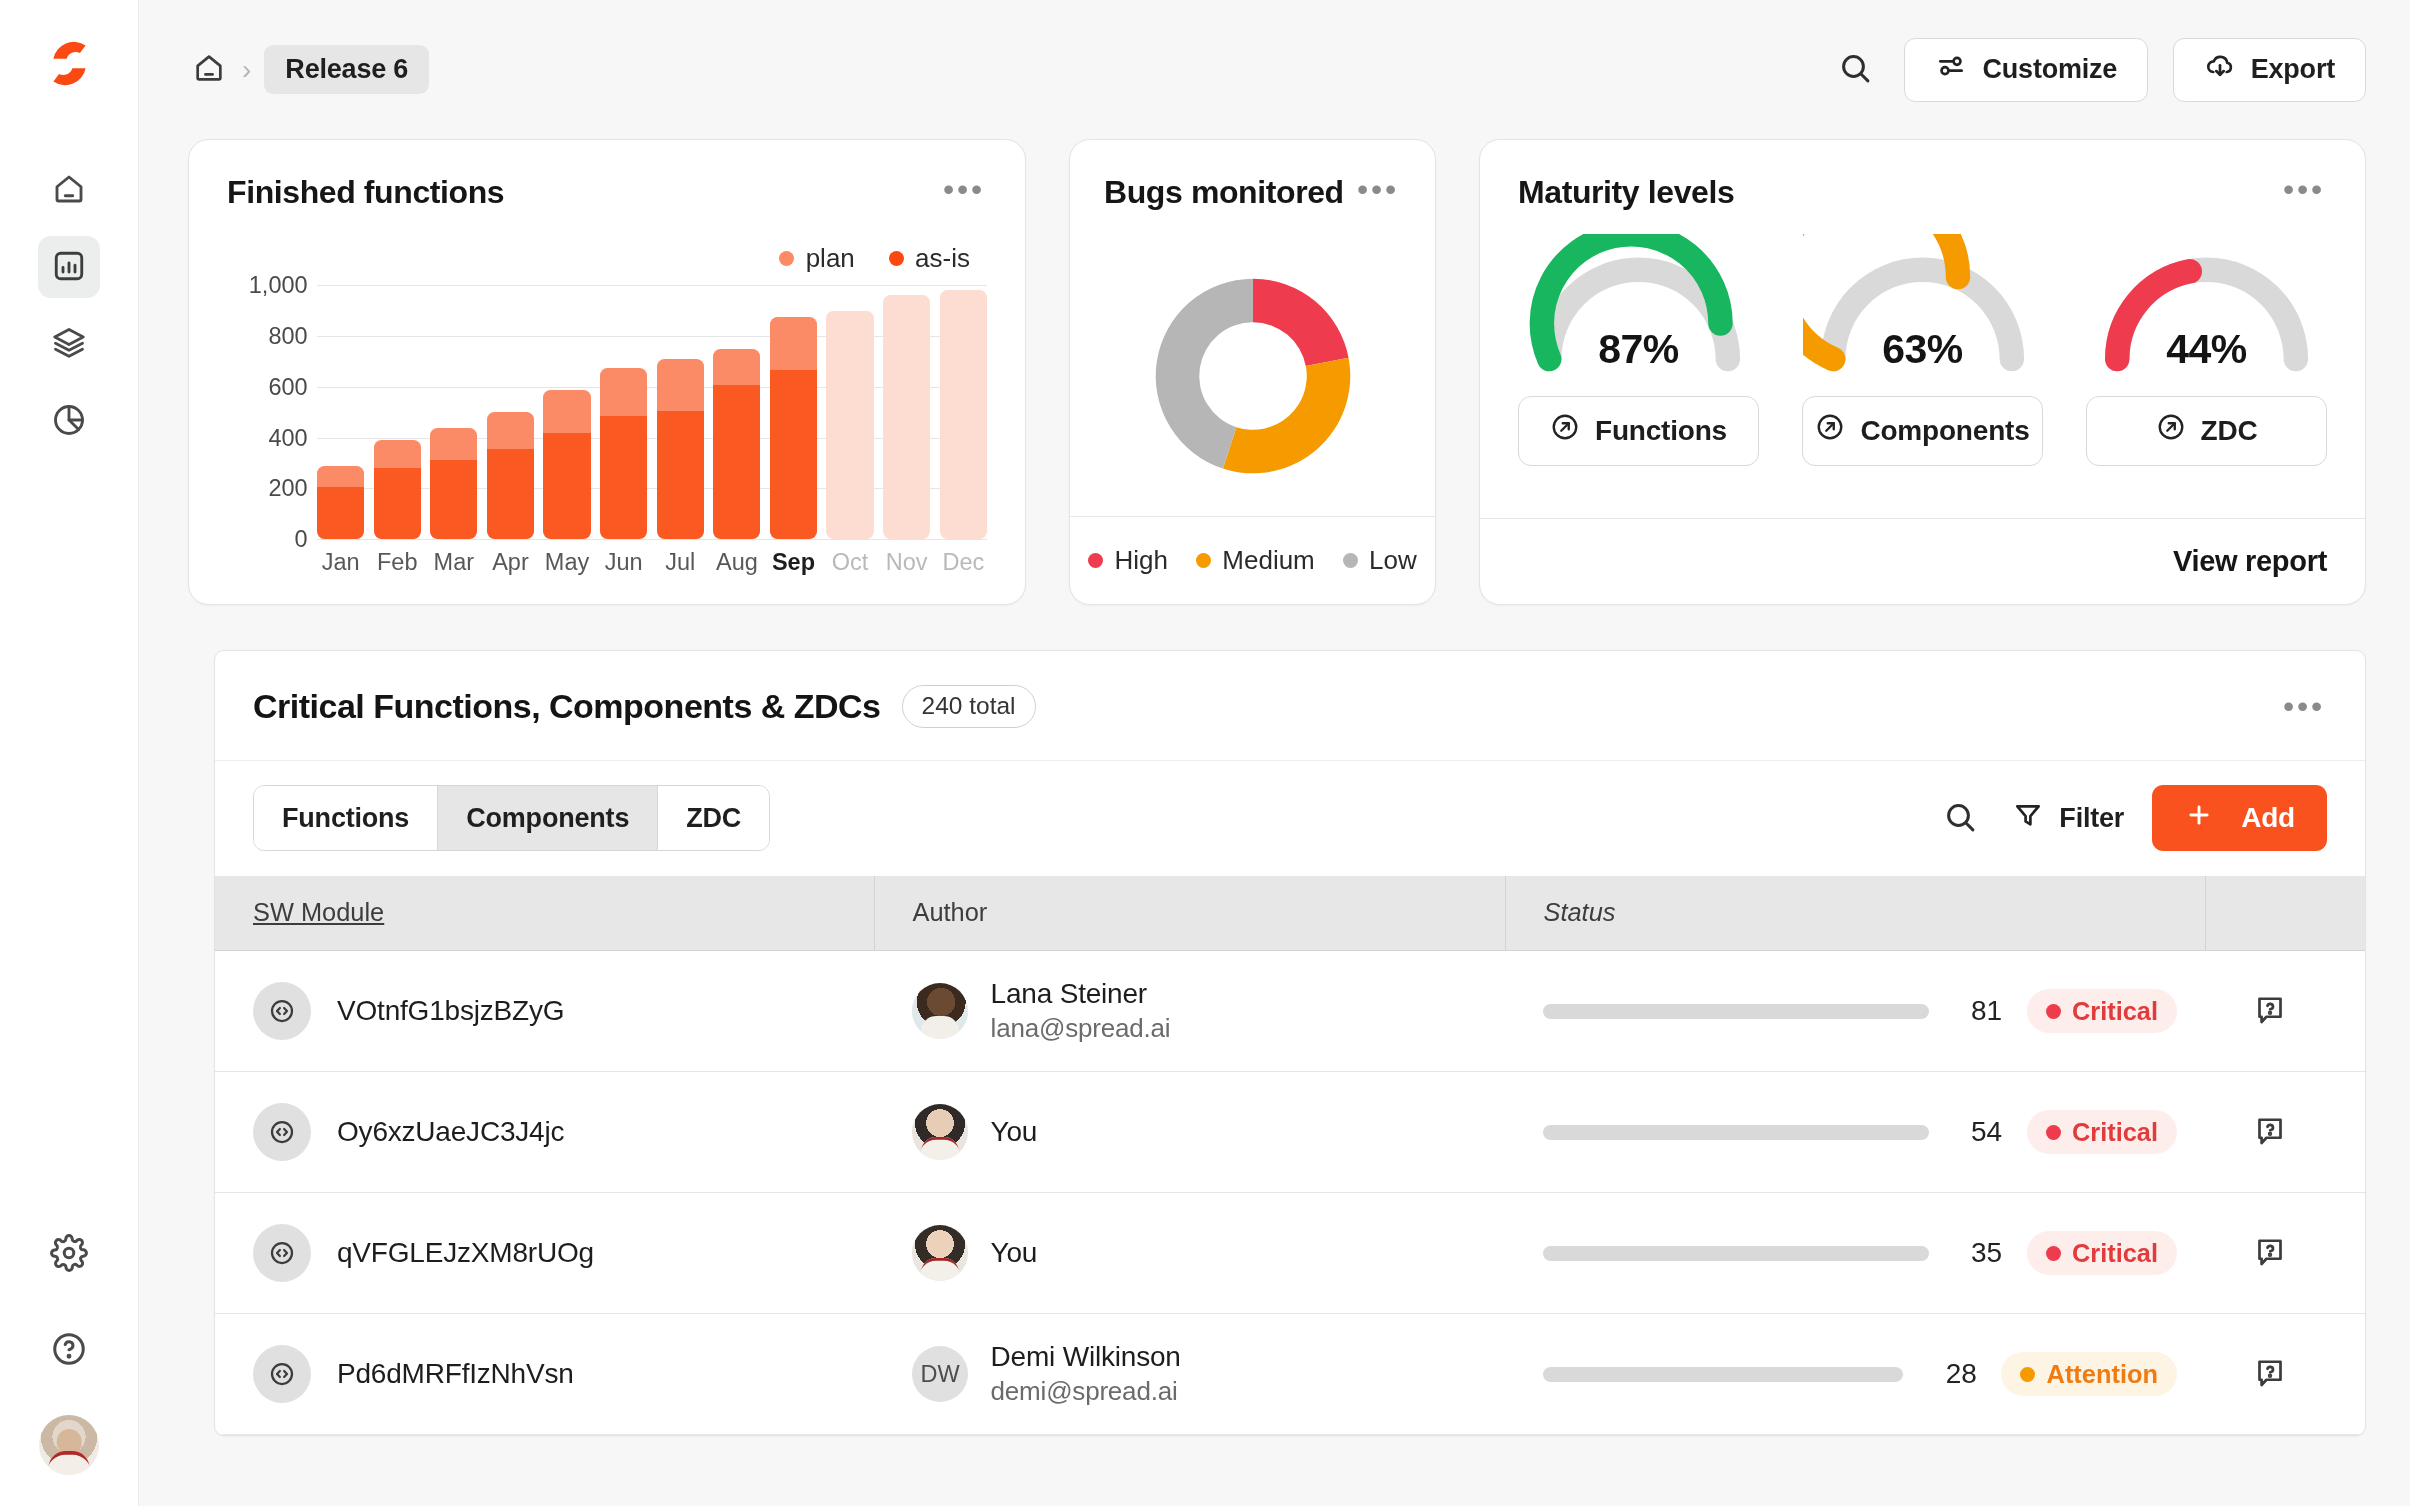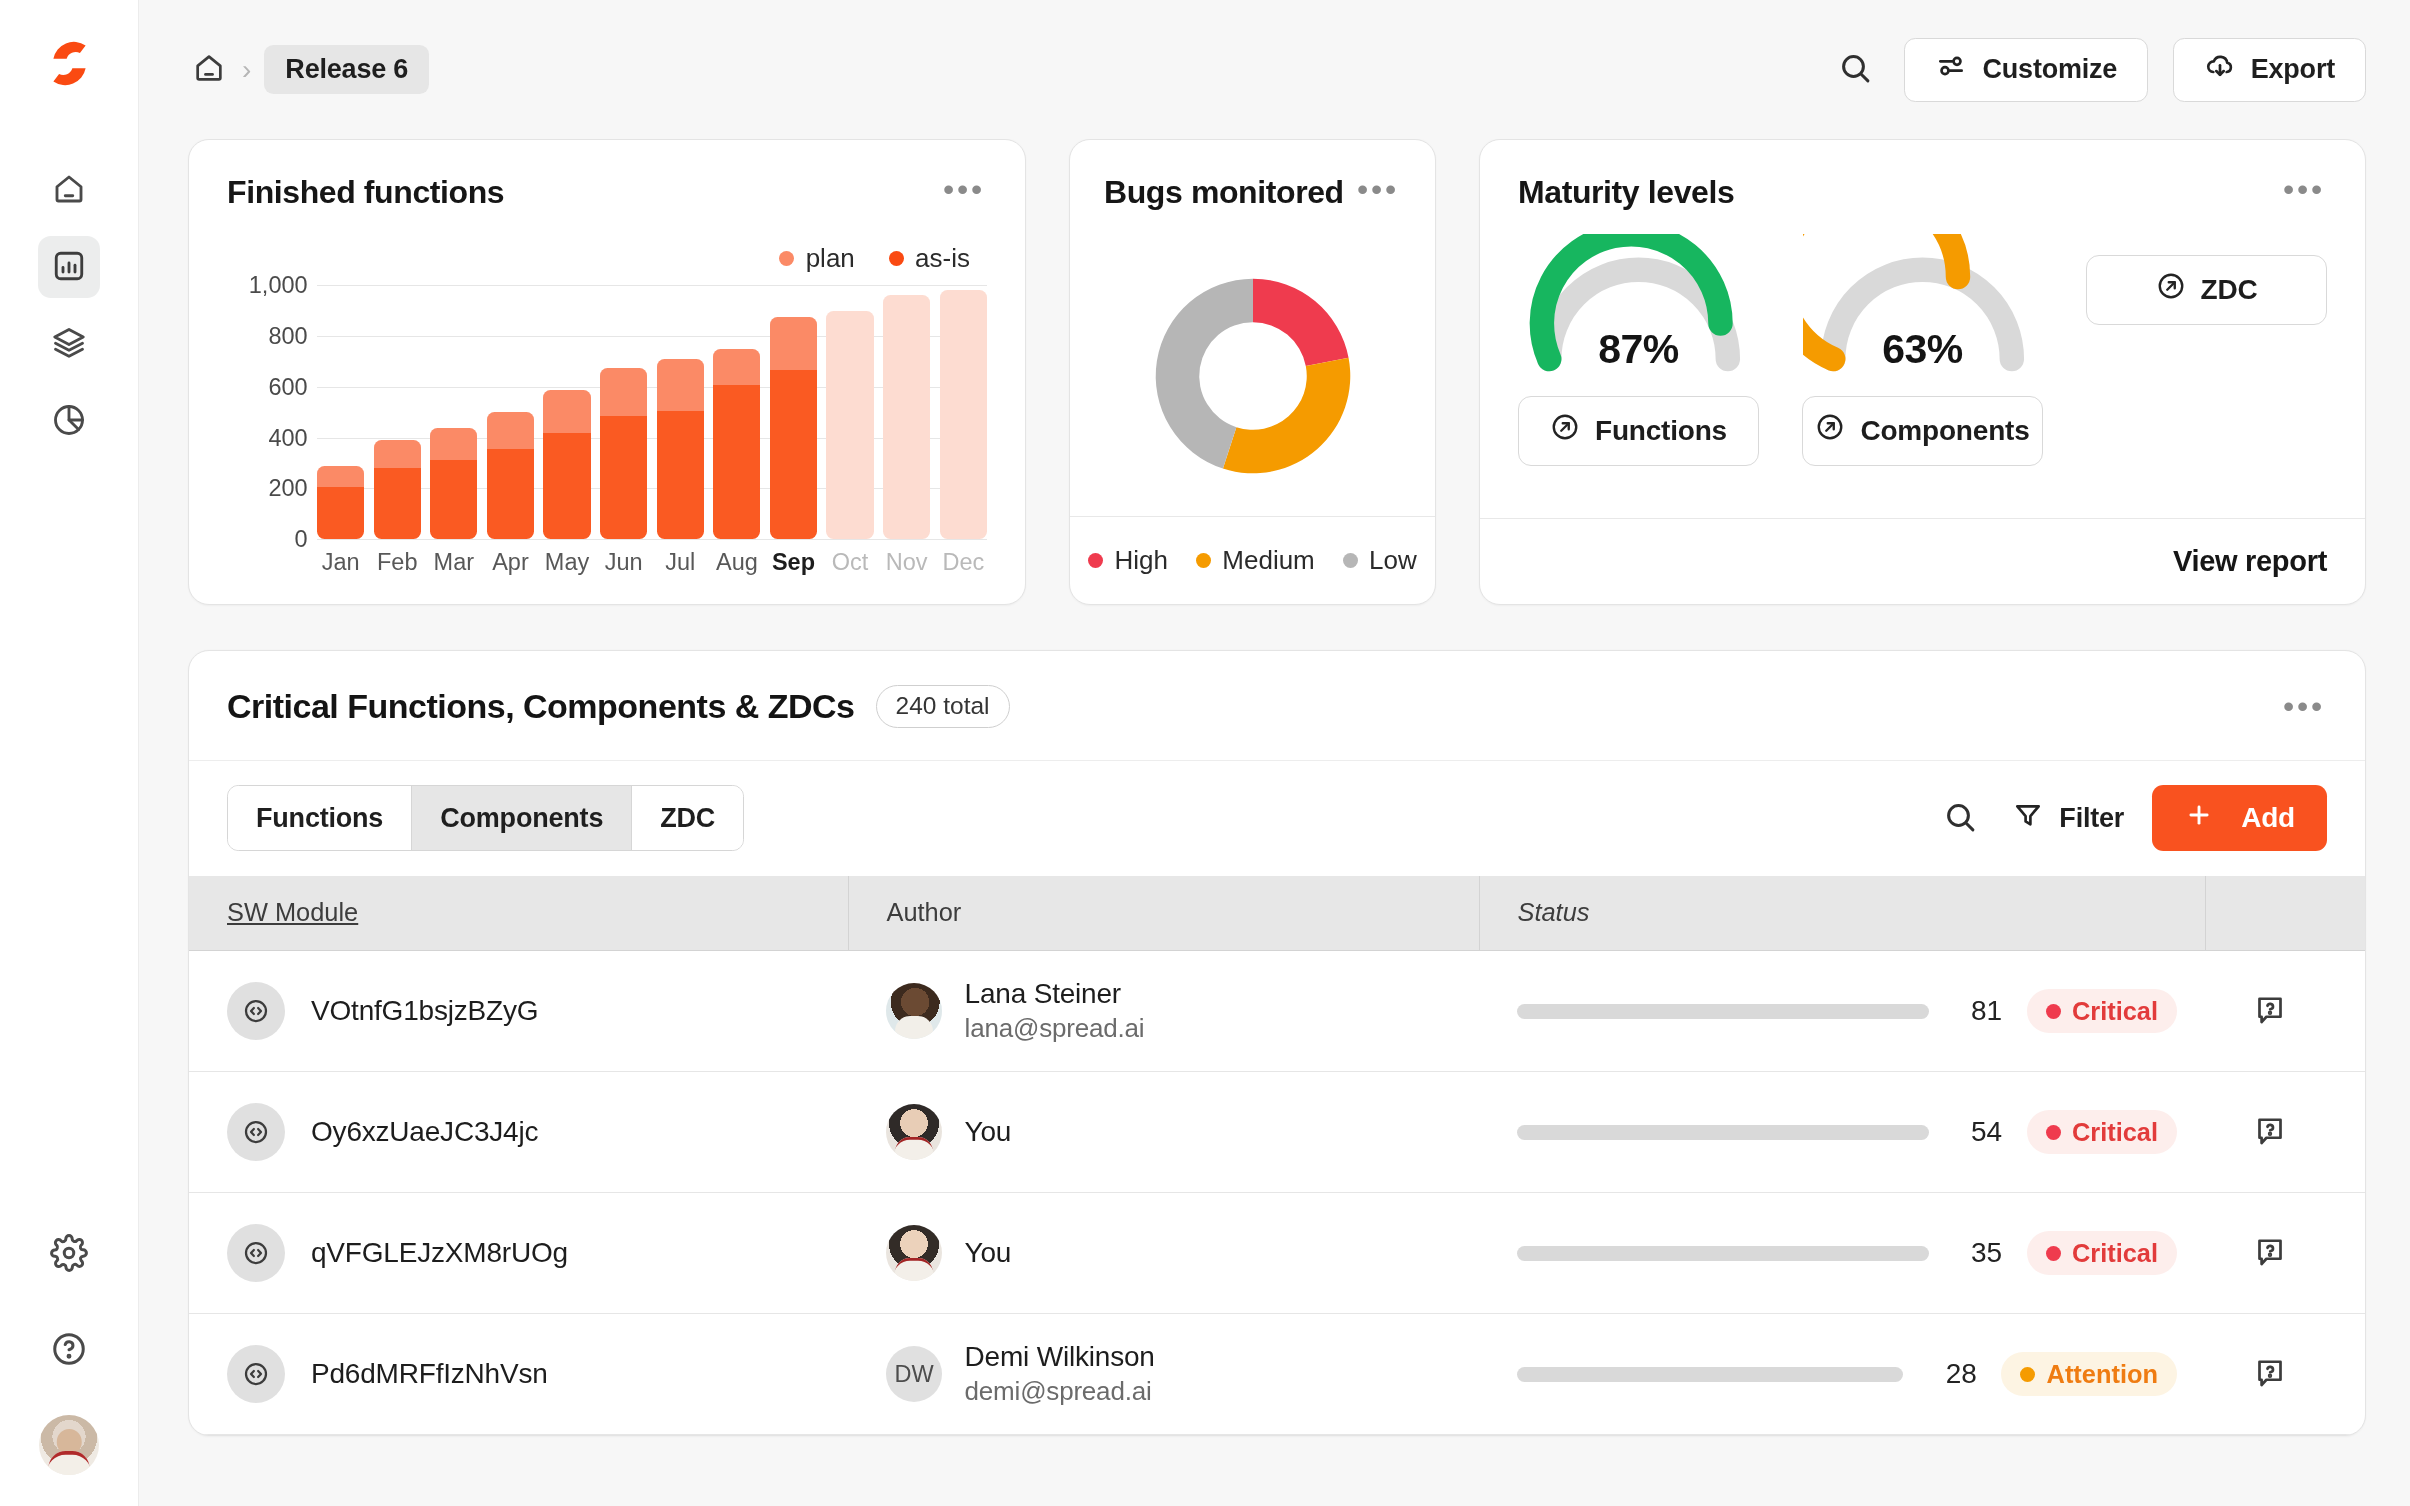--- a/index.html
+++ b/index.html
@@ -140,21 +140,21 @@
   }
   .gauges-foot {
     border-top: 0.9px solid #e8e8e8; padding: 26px 38px;
     display: flex; justify-content: flex-end;
   }
   .view-report { font-size: 29px; font-weight: 700; color: #161616; cursor: pointer; letter-spacing: -0.3px; }
 
   
   .table-card {
     margin-top: 45px; background: #fff; border: 0.9px solid #e4e4e4;
-    border-radius: 21px; overflow: hidden; box-shadow: 0 0.9px 1.9px rgba(0,0,0,.04);
+    border-radius: 10px; overflow: hidden; box-shadow: 0 0.9px 1.9px rgba(0,0,0,.04); margin-left: 26px;
   }
   .table-head {
     display: flex; align-items: center; padding: 34px 38px 32px 38px;
     border-bottom: 0.9px solid #ededed;
   }
   .table-title { font-size: 34px; font-weight: 700; color: #141414; letter-spacing: -0.5px; }
   .chip-total {
     margin-left: 21px; border: 0.9px solid #cfcfcf; border-radius: 941px;
     padding: 6.6px 19px; font-size: 24.5px; color: #353535;
   }
@@ -546,20 +546,27 @@
         <svg width="30" height="30" viewBox="0 0 24 24" fill="none" stroke="#232323" stroke-width="1.9" stroke-linecap="round" stroke-linejoin="round">
           <circle cx="12" cy="12" r="9"></circle>
                         <path d="M9 15 15 9"></path>
                         <path d="M10.2 9H15v4.8"></path>
         </svg>
       </span>
       <span>Components</span>
     </button>
   </div>
   <div class="gauge-cell">
+    <div class="gauge-svg-wrap">
+      <svg width="240" height="141" viewBox="0 0 255 150">
+        <path d="M32 133A95 95 0 1 1 222 133" fill="none" stroke="#d9d9d9" stroke-width="26" stroke-linecap="round"></path>
+        <path d="M32 133A95 95 0 0 1 109.19877511435614 39.682711180774575" fill="none" stroke="#ef3b4e" stroke-width="26" stroke-linecap="round"></path>
+      </svg>
+      <div class="gauge-val">44%</div>
+    </div>
     <button class="gauge-btn">
       <span>
         <svg width="30" height="30" viewBox="0 0 24 24" fill="none" stroke="#232323" stroke-width="1.9" stroke-linecap="round" stroke-linejoin="round">
           <circle cx="12" cy="12" r="9"></circle>
                         <path d="M9 15 15 9"></path>
                         <path d="M10.2 9H15v4.8"></path>
         </svg>
       </span>
       <span>ZDC</span>
     </button>

